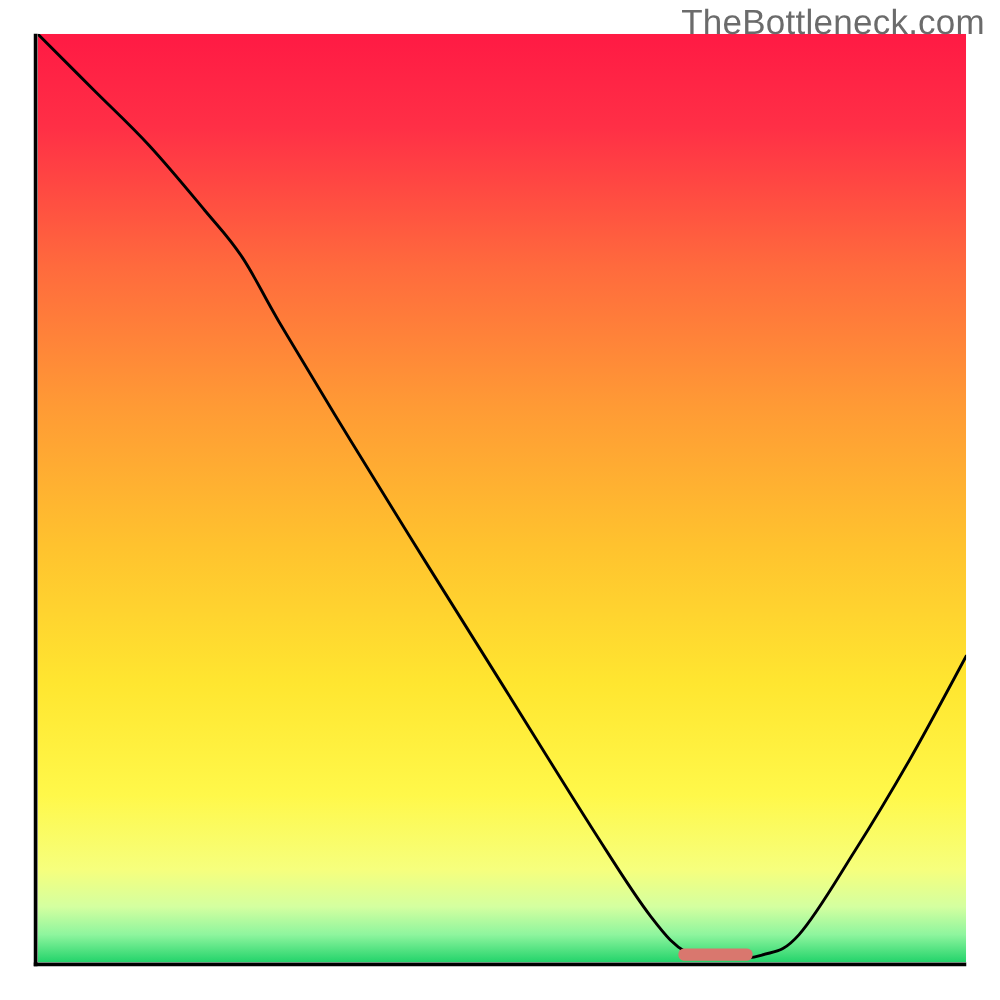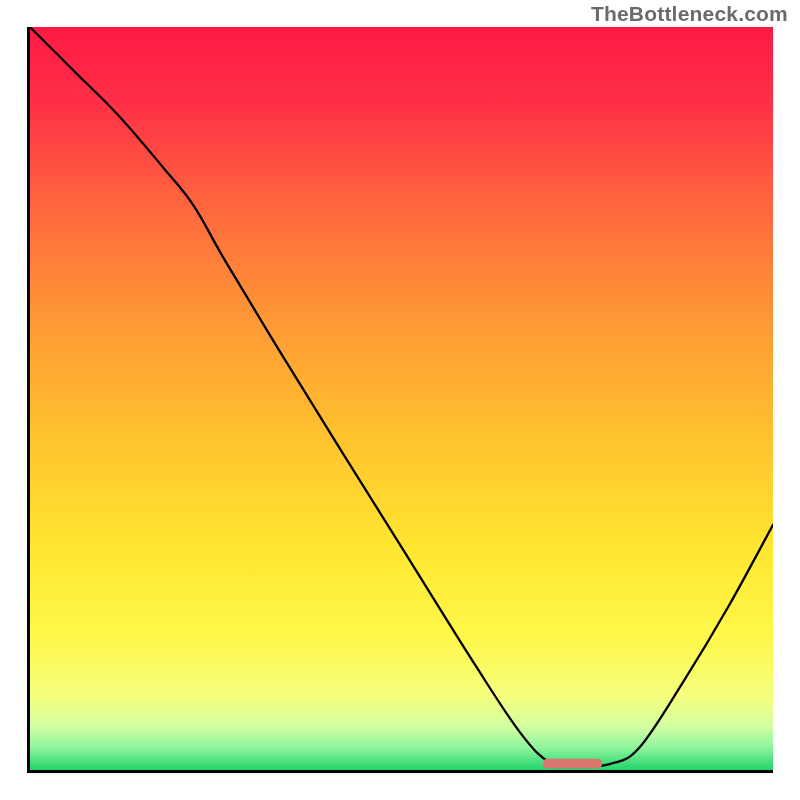--- a/index.html
+++ b/index.html
@@ -14,22 +14,22 @@
   .chart-container {
     position: relative;
     width: 800px;
     height: 800px;
   }
   .watermark {
     position: absolute;
     top: 2px;
     right: 12px;
     color: #6b6b6b;
-    font-size: 21px;
-    font-weight: 700;
+    font-size: 28px;
+    font-weight: 400;
     letter-spacing: 0.2px;
     z-index: 3;
     user-select: none;
   }
   .plot-area {
     position: absolute;
     left: 27px;
     top: 27px;
     width: 746px;
     height: 746px;

